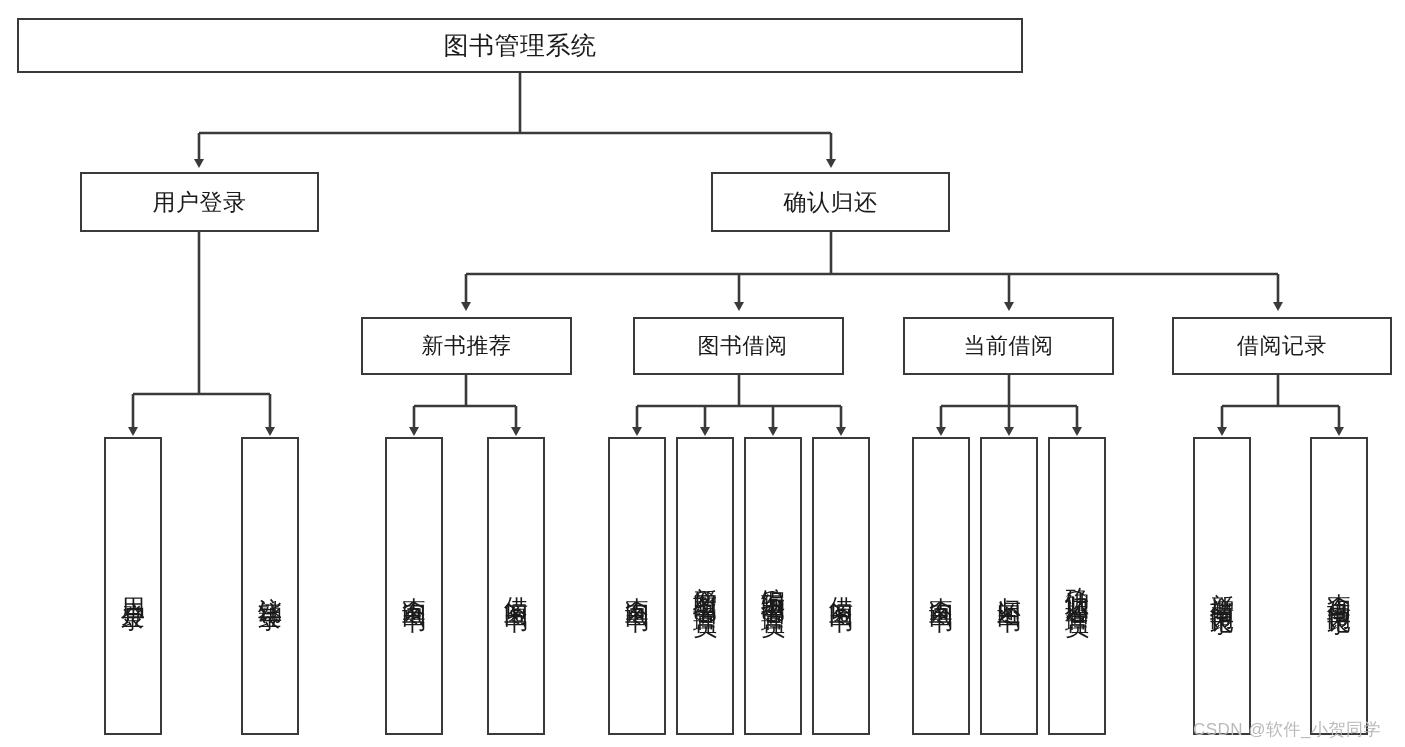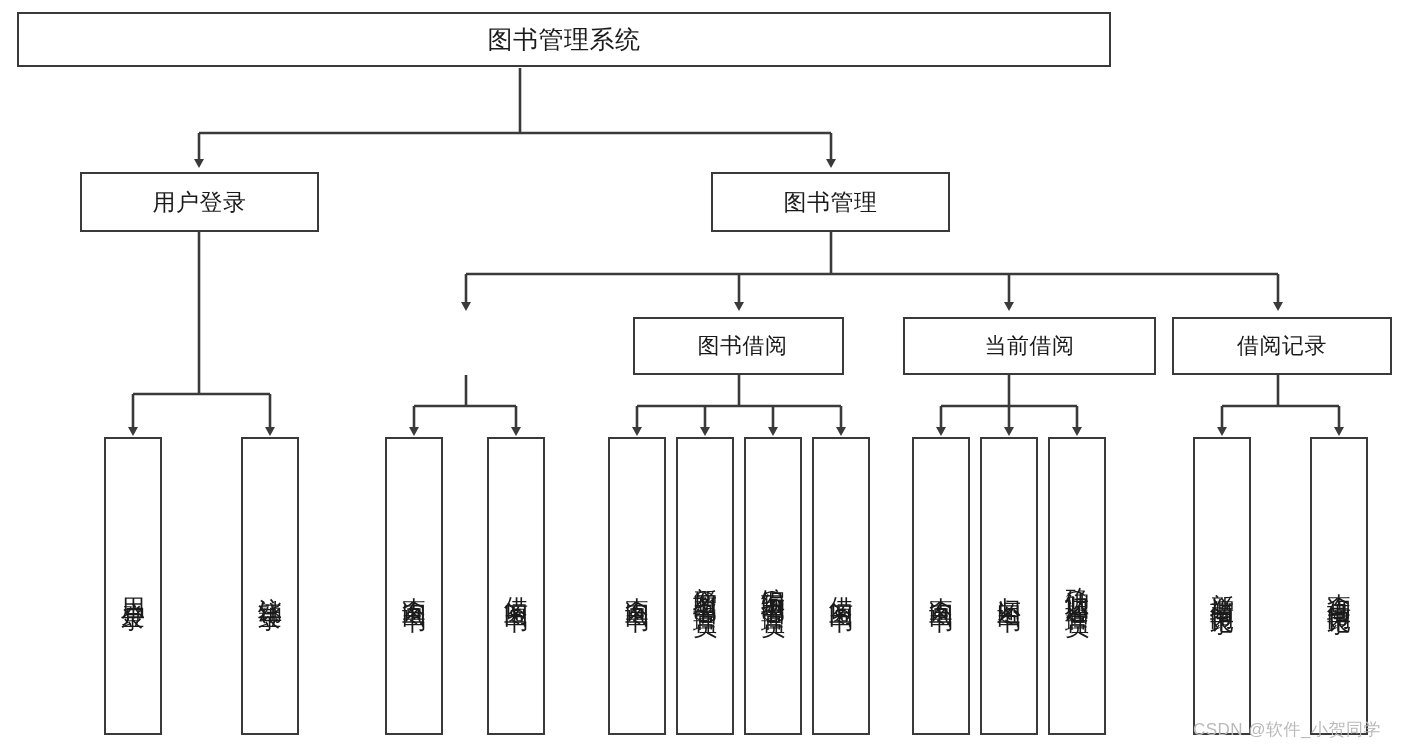--- a/index.html
+++ b/index.html
@@ -124,38 +124,41 @@
       <path d="M1009,406 L1009,428" marker-end="url(#arrow)"></path>
       <path d="M1077,406 L1077,428" marker-end="url(#arrow)"></path>
 
       <path d="M1278,375 L1278,406"></path>
       <path d="M1222,406 L1339,406"></path>
       <path d="M1222,406 L1222,428" marker-end="url(#arrow)"></path>
       <path d="M1339,406 L1339,428" marker-end="url(#arrow)"></path>
     </g>
   </svg>
 
-  <div class="node node-root" style="left:17px; top:12px; width:1094px; height:55px;">
+  <div class="node node-root" style="left:17px; top:18px; width:1006px; height:55px;">
     <span class="label">图书管理系统</span>
   </div>
 
   <div class="node node-l1" style="left:80px; top:172px; width:239px; height:60px;">
     <span class="label">用户登录</span>
   </div>
 
   <div class="node node-l1" style="left:711px; top:172px; width:239px; height:60px;">
-    <span class="label">图书管理</span>
-  </div>
-
+    <span class="label">确认归还</span>
+  </div>
+
+  <div class="node node-l2" style="left:361px; top:317px; width:211px; height:58px;">
+    <span class="label">新书推荐</span>
+  </div>
 
   <div class="node node-l2" style="left:633px; top:317px; width:211px; height:58px;padding-left:8px;">
     <span class="label">图书借阅</span>
   </div>
 
-  <div class="node node-l2" style="left:903px; top:317px; width:253px; height:58px;">
+  <div class="node node-l2" style="left:903px; top:317px; width:211px; height:58px;">
     <span class="label">当前借阅</span>
   </div>
 
   <div class="node node-l2" style="left:1172px; top:317px; width:220px; height:58px;">
     <span class="label">借阅记录</span>
   </div>
 
   <div class="node node-leaf" style="left:104px; top:437px; width:58px; height:298px;">
     <span class="label">用户登录</span>
   </div>

